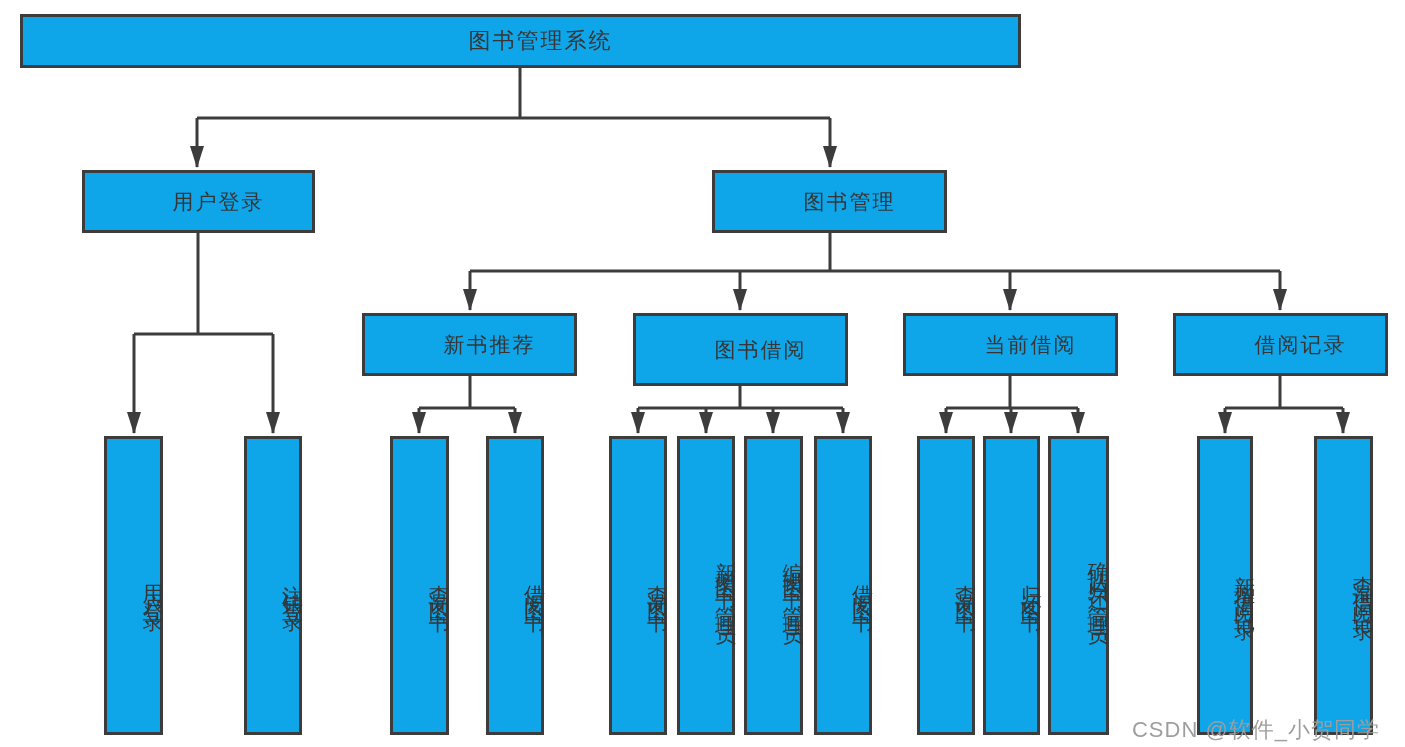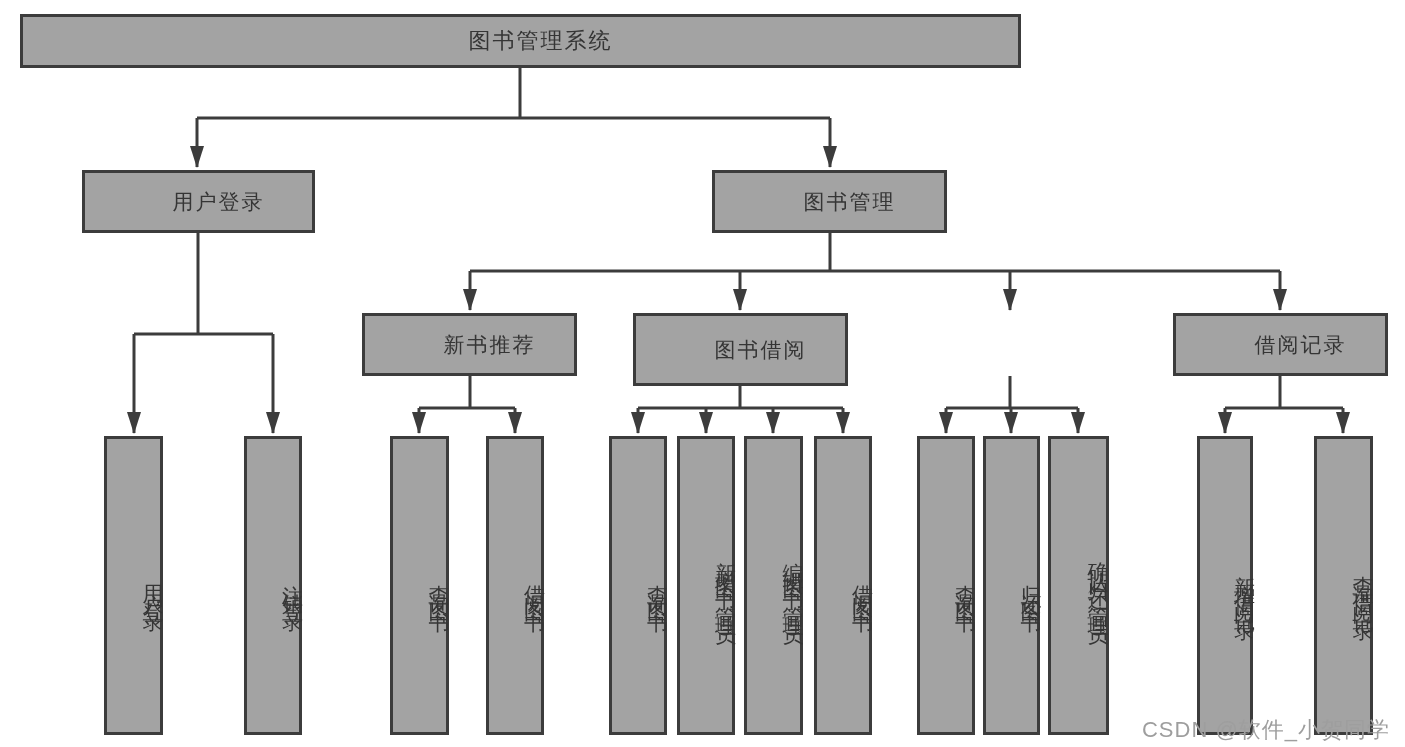--- a/index.html
+++ b/index.html
@@ -17,21 +17,21 @@
     background: var(--background);
     font-family: "Liberation Sans", "DejaVu Sans", sans-serif;
     overflow: hidden;
   }
   #connectors { position: absolute; left: 0; top: 0; width: 1405px; height: 747px; }
   #connectors path.ln { stroke: var(--line); stroke-width: 3; fill: none; }
   #connectors marker path { fill: var(--line); stroke: none; }
   .node {
     position: absolute;
     box-sizing: border-box;
-    background: #a3a3a3;
+    background: #0ea5e9;
     border: 3px solid var(--box-border);
     color: var(--text);
     display: flex;
     align-items: center;
     justify-content: center;
     font-size: 21px;
     letter-spacing: 2px;
     white-space: nowrap;
     padding-left: 40px;
   }
@@ -39,21 +39,21 @@
     writing-mode: vertical-rl;
     text-orientation: mixed;
     letter-spacing: 9px;
     font-size: 21px;
     white-space: normal;
     line-height: 1;
   }
   .node.root { font-size: 22px; }
   #watermark {
     position: absolute;
-    right: 15px;
+    right: 25px;
     bottom: 2px;
     font-size: 22px;
     color: var(--watermark);
     letter-spacing: 1px;
     z-index: 10;
     pointer-events: none;
   }
 </style>
 </head>
 <body>
@@ -115,20 +115,21 @@
     </g>
   </svg>
 
   <div class="node root" style="left:20px; top:14px; width:1001px; height:54px;">图书管理系统</div>
 
   <div class="node" style="left:82px; top:170px; width:233px; height:63px;">用户登录</div>
   <div class="node" style="left:362px; top:313px; width:215px; height:63px;">新书推荐</div>
 
   <div class="node" style="left:712px; top:170px; width:235px; height:63px;">图书管理</div>
   <div class="node" style="left:633px; top:313px; width:215px; height:73px;">图书借阅</div>
+  <div class="node" style="left:903px; top:313px; width:215px; height:63px;">当前借阅</div>
   <div class="node" style="left:1173px; top:313px; width:215px; height:63px;">借阅记录</div>
 
   <div class="node vert" style="left:104px; top:436px; width:59px; height:299px;">用户登录</div>
   <div class="node vert" style="left:244px; top:436px; width:58px; height:299px;">注销登录</div>
 
   <div class="node vert" style="left:390px; top:436px; width:59px; height:299px;">查询图书</div>
   <div class="node vert" style="left:486px; top:436px; width:58px; height:299px;">借阅图书</div>
 
   <div class="node vert" style="left:609px; top:436px; width:58px; height:299px;">查询图书</div>
   <div class="node vert" style="left:677px; top:436px; width:58px; height:299px;">新增图书（管理员）</div>

